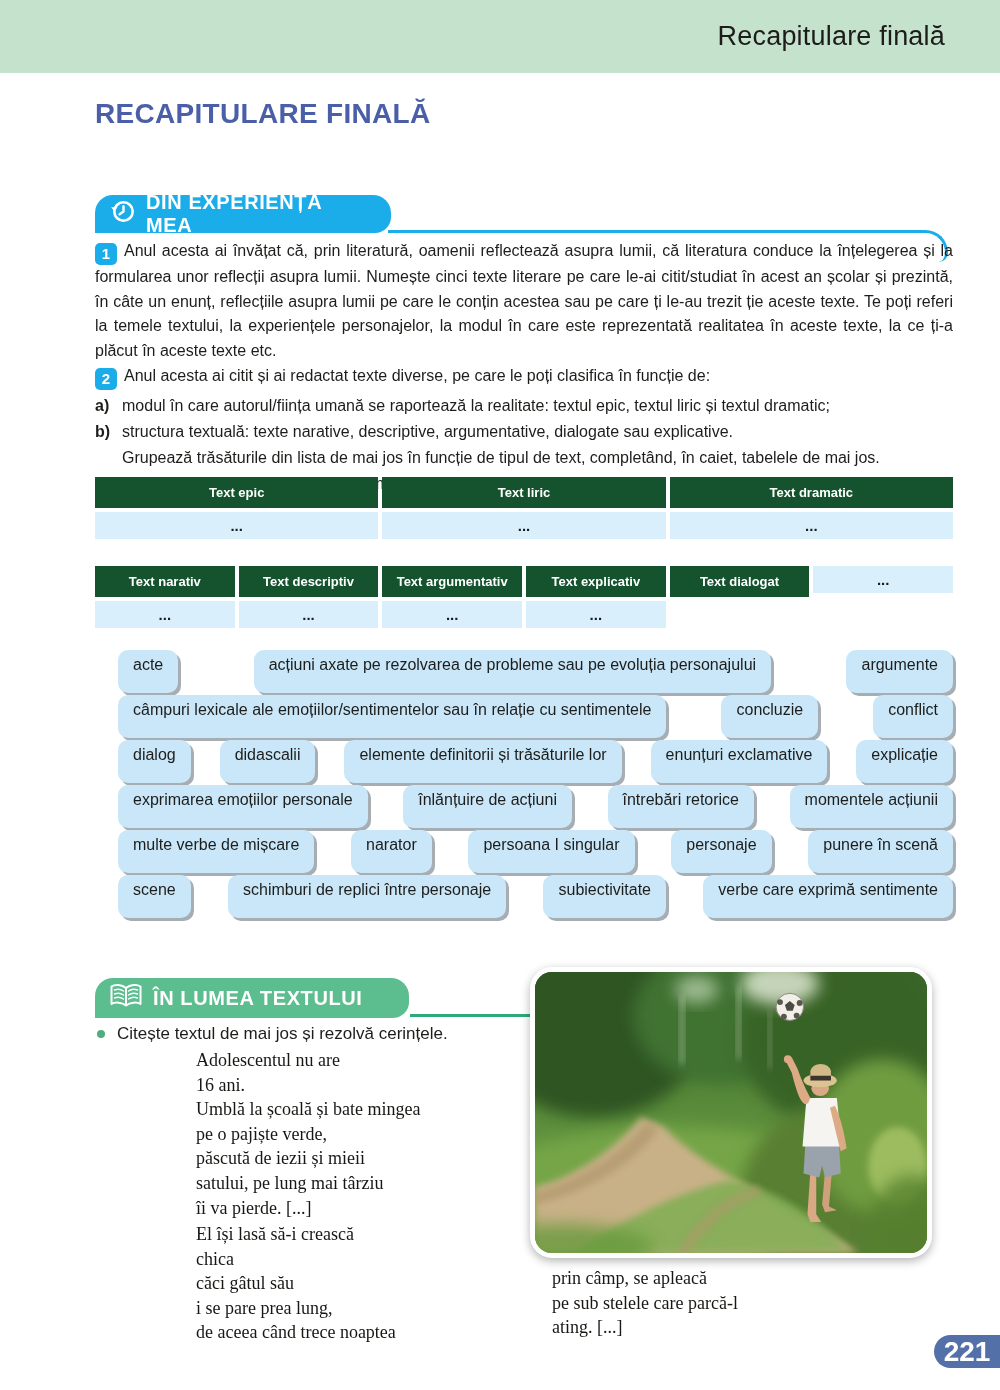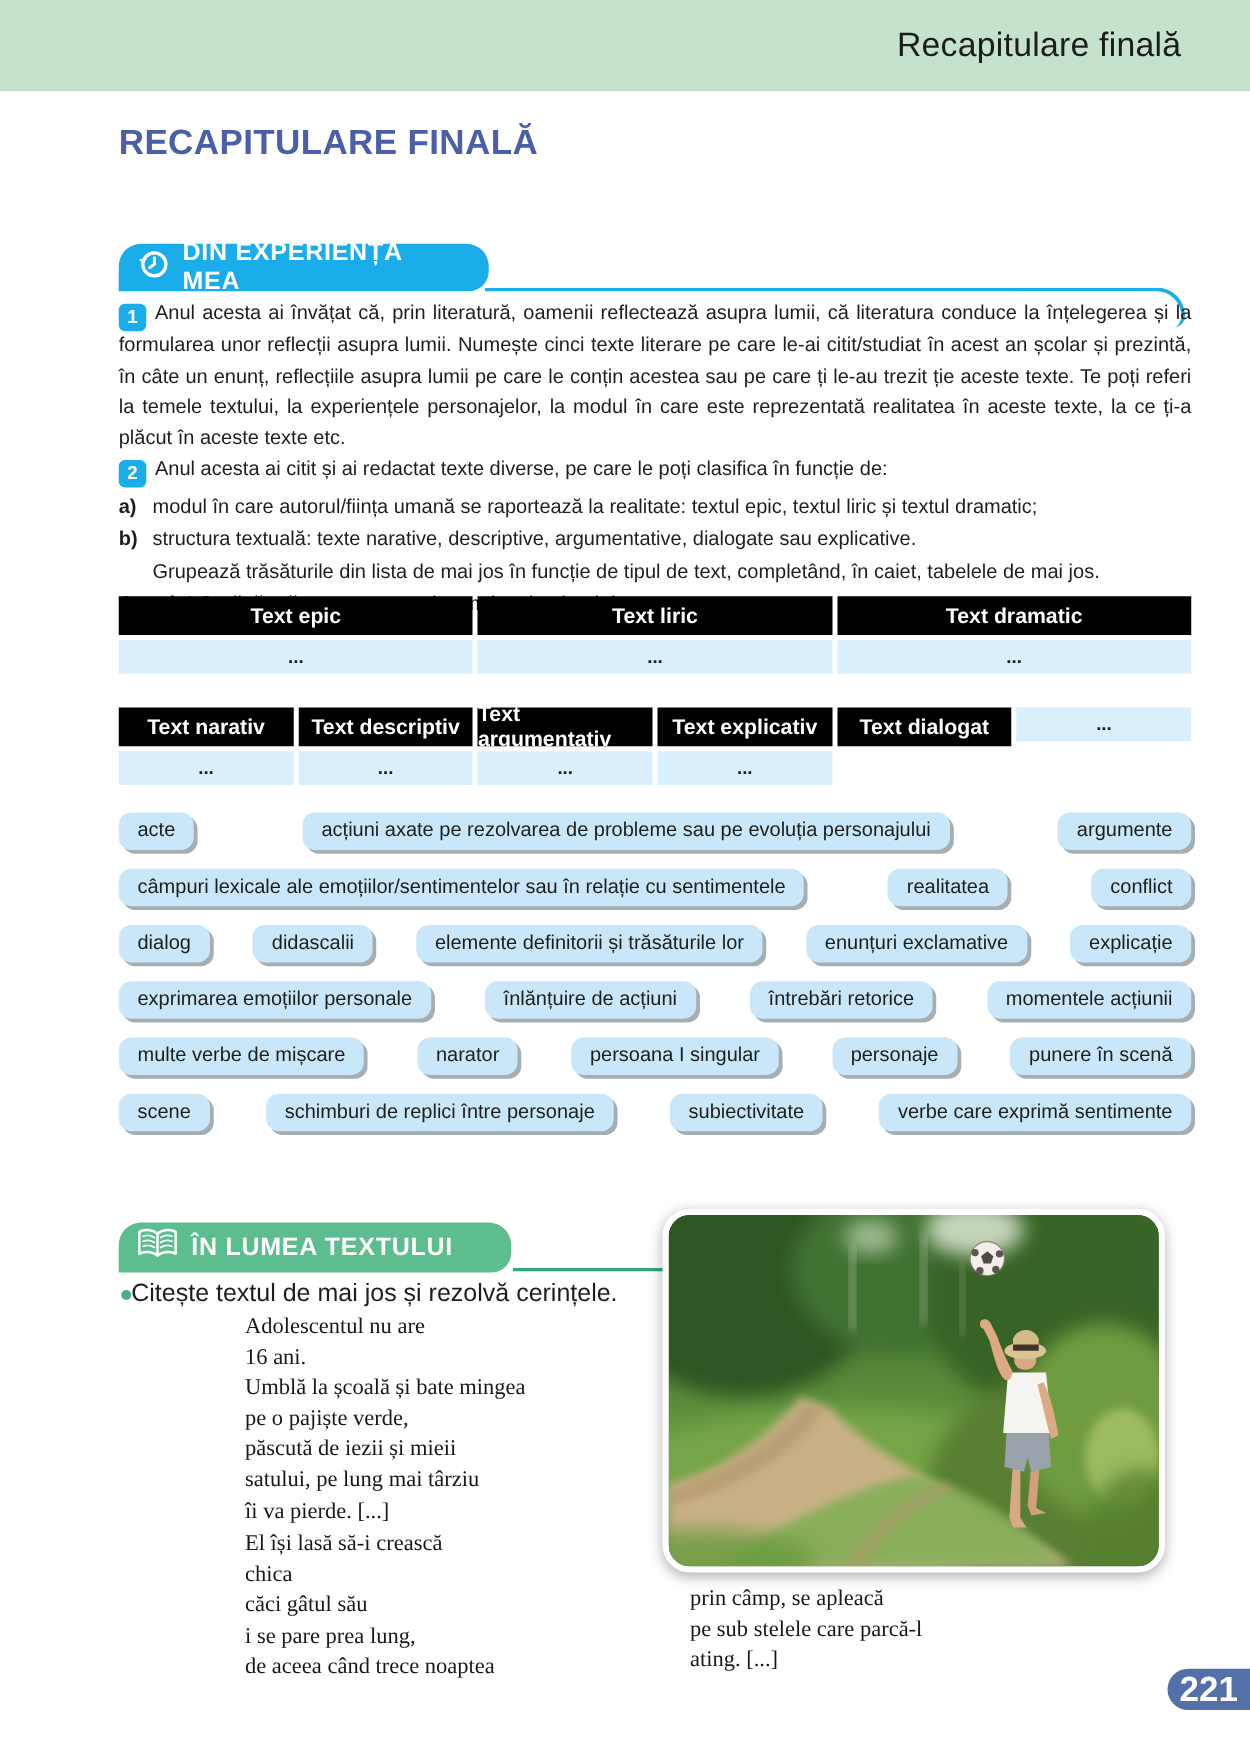--- a/index.html
+++ b/index.html
@@ -58,41 +58,42 @@
   .ab-label { font-weight:bold; width:27px; flex:0 0 27px; }
   .followup { padding-left:27px; margin-top:2px; }
   .attention { margin-top:2px; }
   .attention b { font-weight:bold; }
 
   
   .tbl { position:absolute; left:95px; width:858px; display:grid; gap:4px; z-index:2; }
   .tbl-1 { top:477px; grid-template-columns:repeat(3,1fr); }
   .tbl-2 { top:566px; grid-template-columns:repeat(6,1fr); }
   .tbl .th {
-    background:#000000; color:#fff; font-weight:bold; font-size:17px;
+    background:#14532d; color:#fff; font-weight:bold; font-size:13px;
     height:31px; display:flex; align-items:center; justify-content:center;
   }
   .tbl .td {
     background:#d9effb; color:#1d1d1b; font-weight:bold; font-size:15px;
     height:27px; display:flex; align-items:center; justify-content:center;
   }
 
   
   .chips { position:absolute; left:95px; width:858px; z-index:2; }
   .chip-row { display:flex; justify-content:space-between; align-items:flex-start; margin-bottom:14px; height:31px; }
   .chip {
-    background:#c9e7f8; border-radius:10px; padding:4px 15px 5px;
+    background:#c9e7f8; border-radius:10px; padding:4px 15px 18px;
     font-size:16px; line-height:21px; white-space:nowrap;
     box-shadow:3px 3px 0 0 #a6adb3;
+    margin-left:23px;
   }
 
   
   .bullet-line {
-    position:absolute; left:97px; top:1024px; display:flex; align-items:center; gap:0;
-    font-size:20px; color:#1d1d1b; z-index:2;
+    position:absolute; left:97px; top:1024px; display:flex; align-items:center; gap:12px;
+    font-size:17px; color:#1d1d1b; z-index:2;
   }
   .bullet-dot { width:8px; height:8px; border-radius:50%; background:#4caf82; }
 
   .poem { position:absolute; font-family:"Liberation Serif", serif; font-size:18px; line-height:24.6px; color:#191714; z-index:2; }
   .poem-s1 { left:196px; top:1048px; }
   .poem-s2 { left:196px; top:1222px; }
   .poem-c2 { left:552px; top:1266px; }
 
   
   .photo {
@@ -170,21 +171,21 @@
 </div>
 
 <div class="chips" style="top:650px">
   <div class="chip-row">
     <span class="chip">acte</span>
     <span class="chip">acțiuni axate pe rezolvarea de probleme sau pe evoluția personajului</span>
     <span class="chip">argumente</span>
   </div>
   <div class="chip-row">
     <span class="chip">câmpuri lexicale ale emoțiilor/sentimentelor sau în relație cu sentimentele</span>
-    <span class="chip">realitatea</span>
+    <span class="chip">concluzie</span>
     <span class="chip">conflict</span>
   </div>
   <div class="chip-row">
     <span class="chip">dialog</span>
     <span class="chip">didascalii</span>
     <span class="chip">elemente definitorii și trăsăturile lor</span>
     <span class="chip">enunțuri exclamative</span>
     <span class="chip">explicație</span>
   </div>
   <div class="chip-row">

